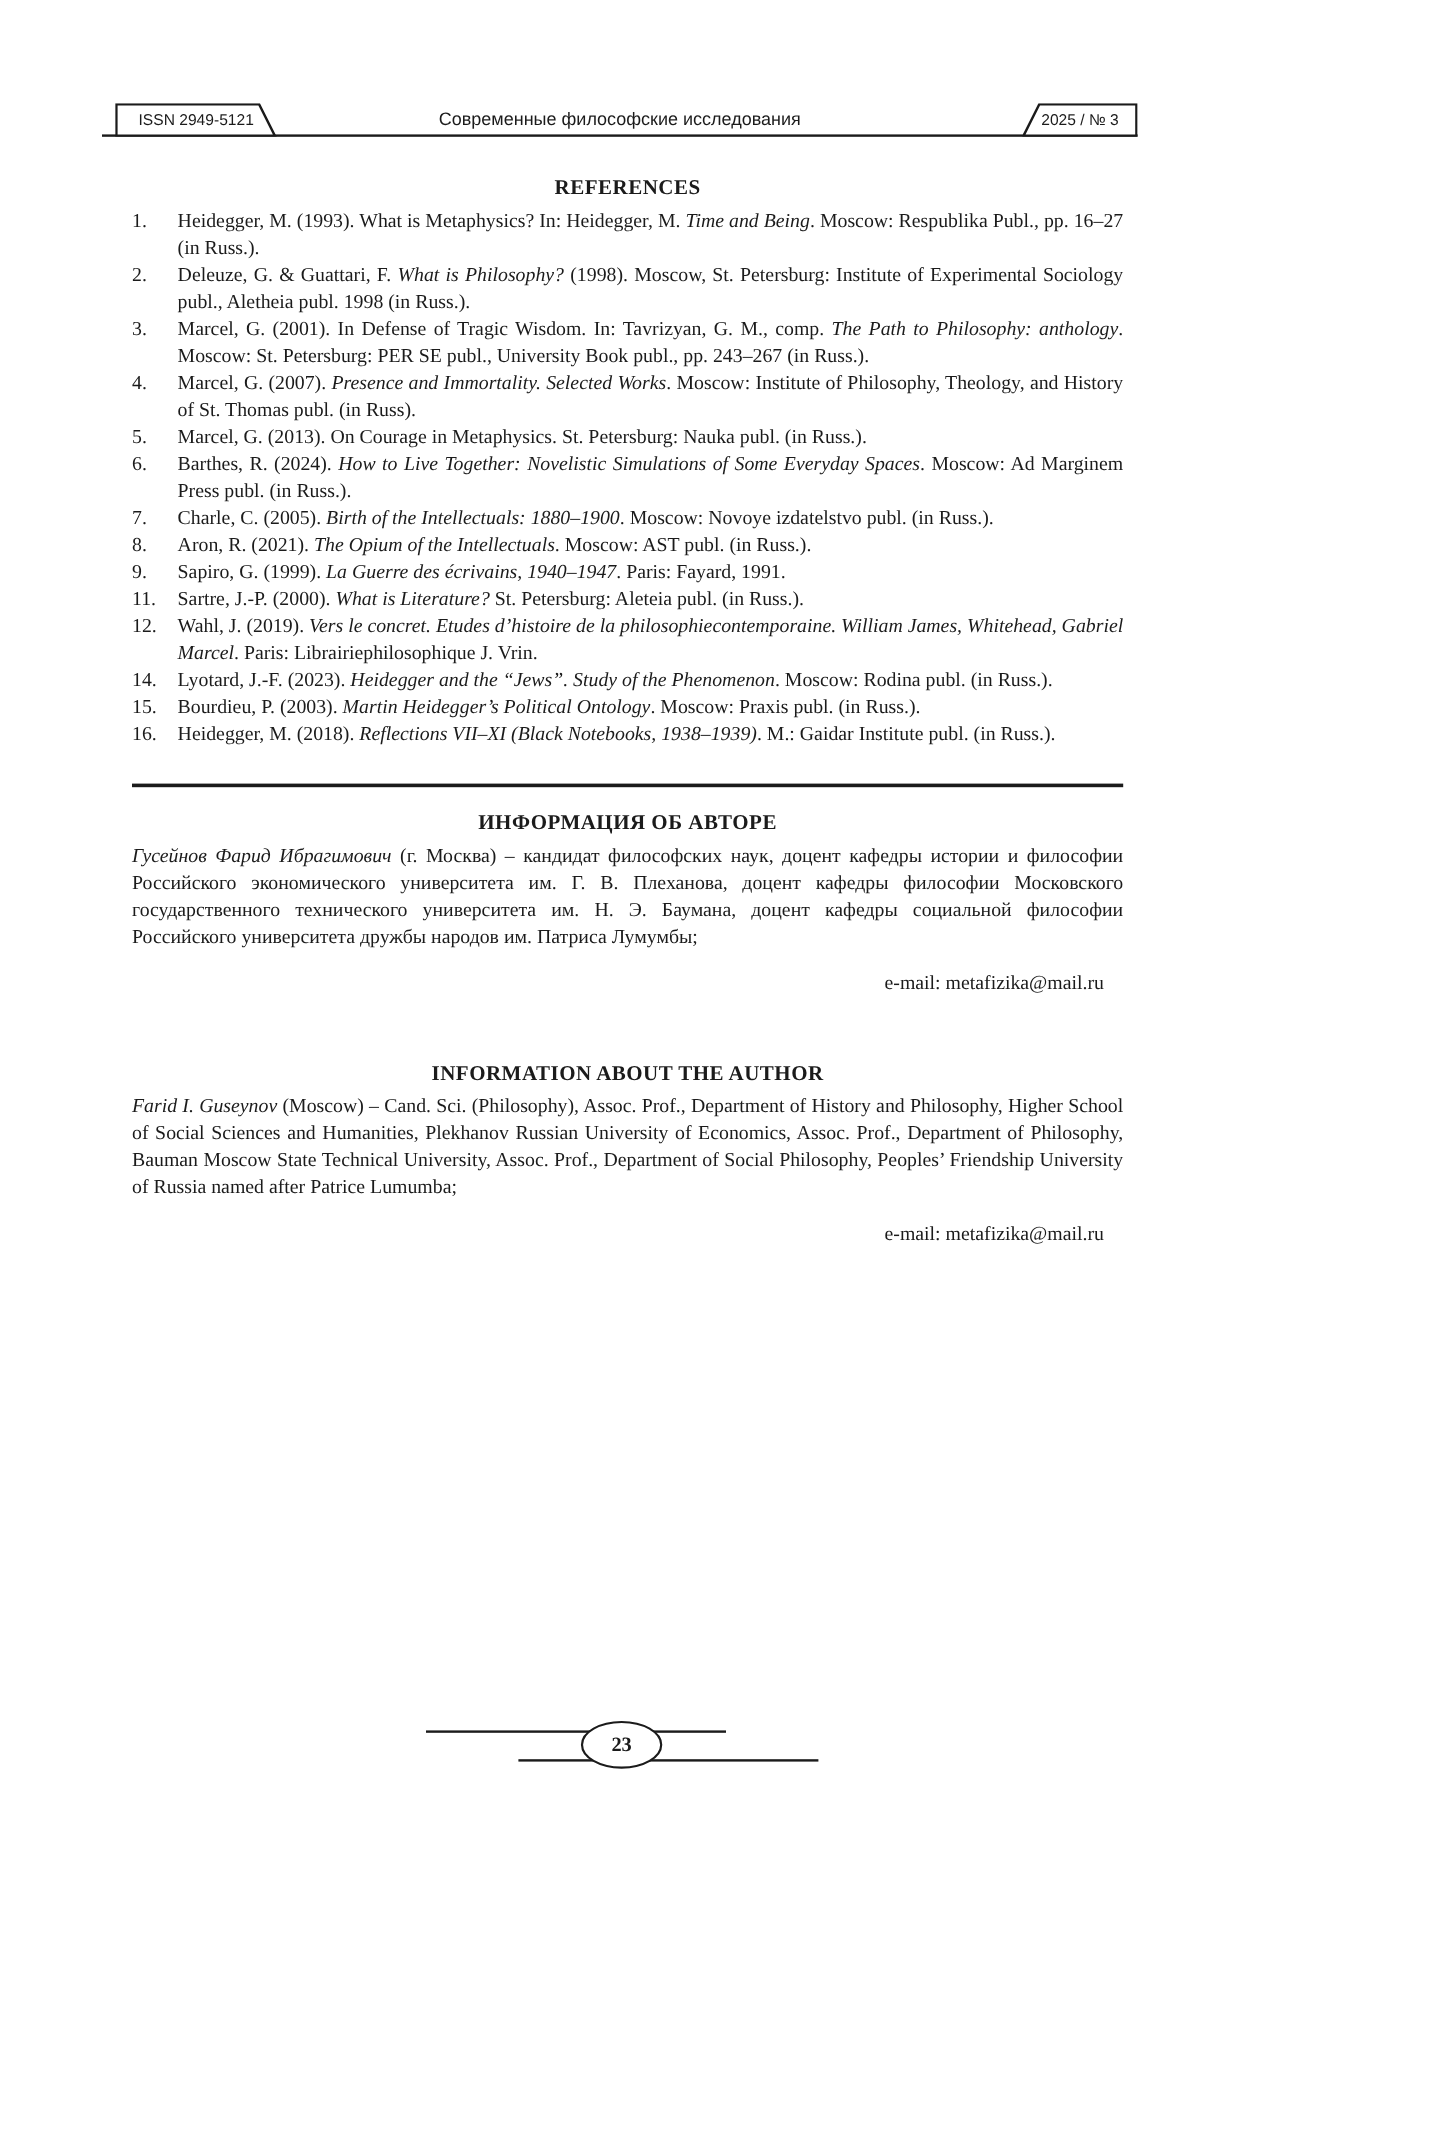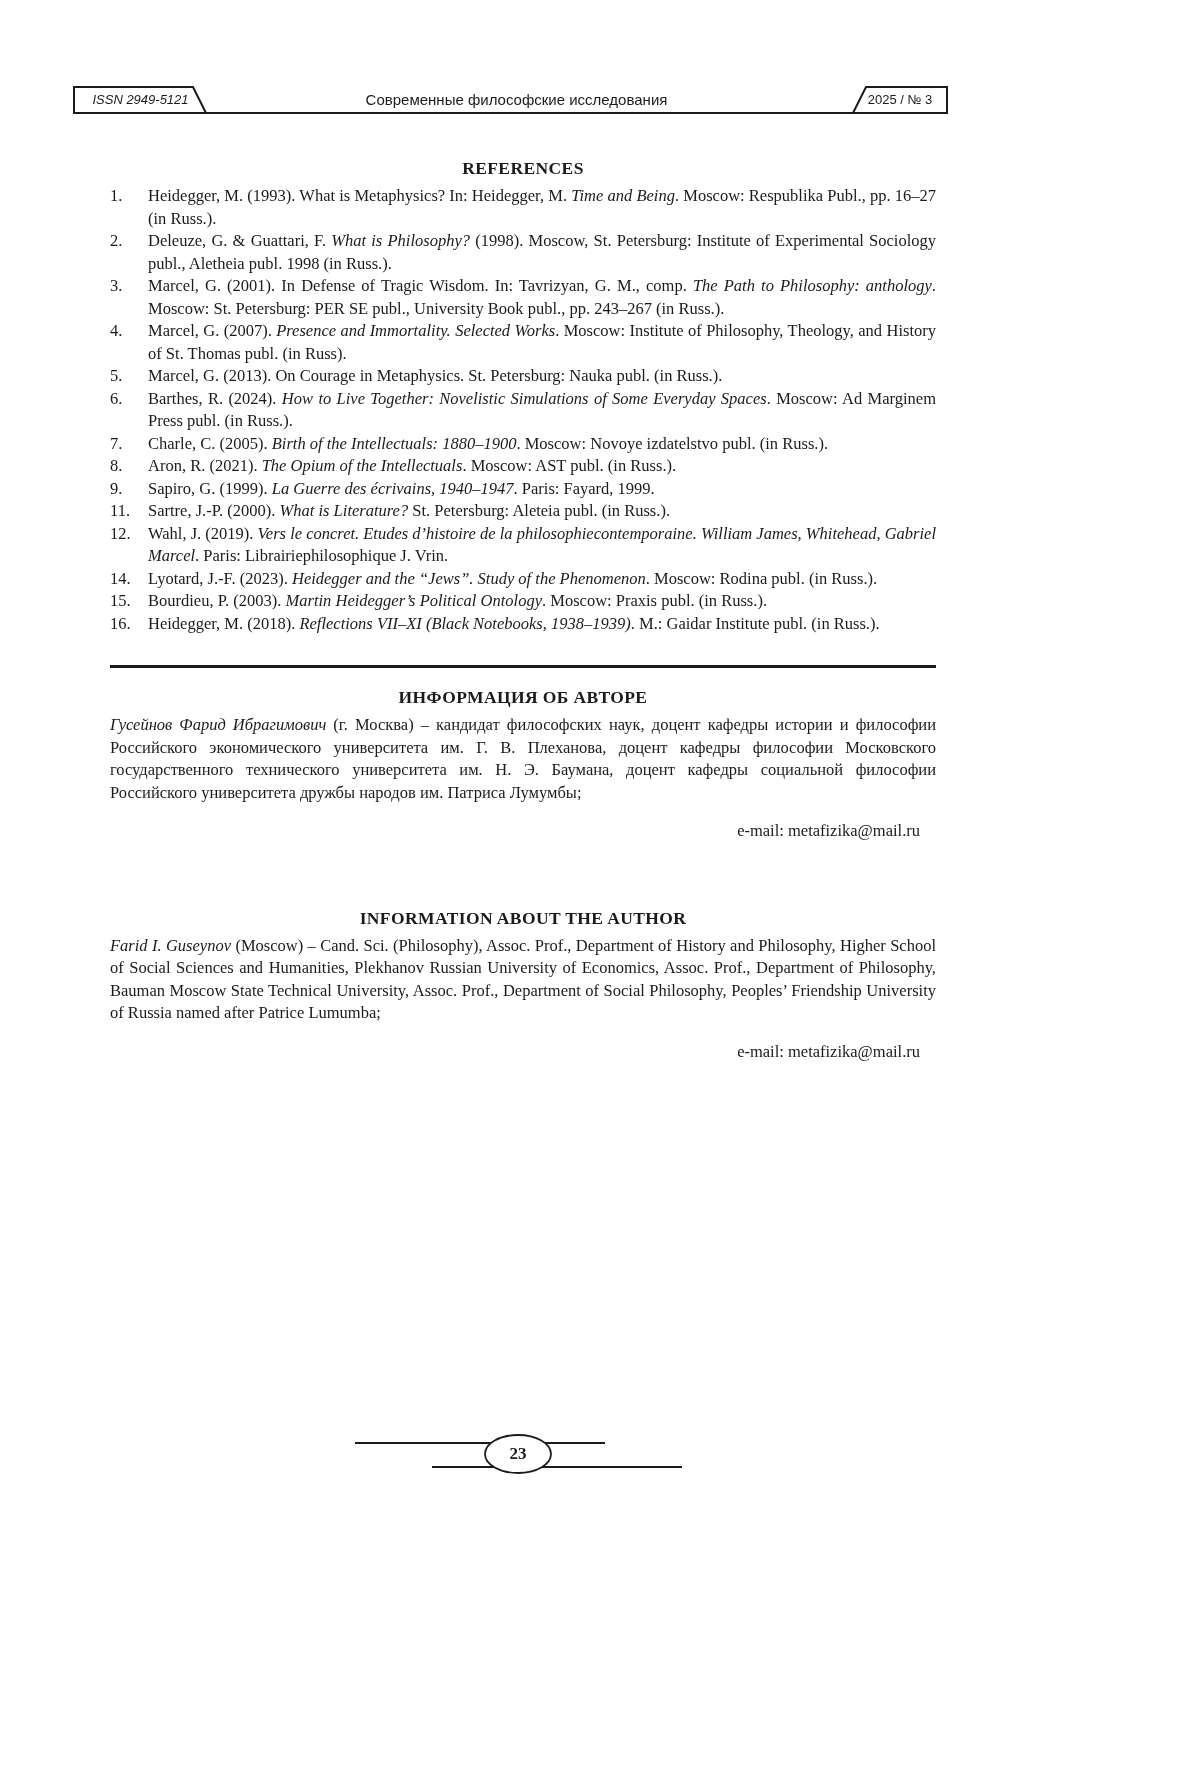--- a/index.html
+++ b/index.html
@@ -12,21 +12,21 @@
     overflow:hidden;
   }
   .page { position:absolute; inset:0; }
 
   
   .header-rule {
     position:absolute; left:85px; top:112px; width:863px; height:2px;
     background:#1b1b1b;
   }
   .tab { position:absolute; top:86px; }
-  .tab-left { left:73px; width:135px; height:28px;font-style:italic; }
+  .tab-left { left:96px; width:135px; height:28px; }
   .tab-right { left:852px; width:96px; height:28px; }
   .tab svg { position:absolute; left:0; top:0; }
   .tab-text {
     position:absolute; inset:0 6px 2px 6px;
     display:flex; align-items:center; justify-content:center;
     font-family:"Liberation Sans", sans-serif;
     font-size:13px; white-space:nowrap;
   }
   .journal-title {
     position:absolute; left:85px; top:91px; width:863px;
@@ -34,21 +34,21 @@
     font-family:"Liberation Sans", sans-serif;
     font-size:15px;
   }
 
   
   .content {
     position:absolute; left:110px; top:140px; width:826px;
     font-size:16.5px; line-height:22.5px;
   }
   .section-title {
-    margin:16px 0 5px 0;
+    margin:4px 0 5px 0;
     text-align:center;
     font-size:17.5px; font-weight:bold;
     letter-spacing:0.4px;
     line-height:24px;
   }
   .ref-list { }
   .ref-item { display:flex; align-items:flex-start; }
   .ref-num { flex:0 0 38px; }
   .ref-body { flex:1 1 auto; text-align:justify; }
   .it { font-style:italic; }
@@ -128,21 +128,21 @@
         <div class="ref-item">
           <span class="ref-num">7.</span>
           <span class="ref-body"><span>Charle, C. (2005). </span><span class="it">Birth of the Intellectuals: 1880–1900</span><span>. Moscow: Novoye izdatelstvo publ. (in Russ.).</span></span>
         </div>
         <div class="ref-item">
           <span class="ref-num">8.</span>
           <span class="ref-body"><span>Aron, R. (2021). </span><span class="it">The Opium of the Intellectuals</span><span>. Moscow: AST publ. (in Russ.).</span></span>
         </div>
         <div class="ref-item">
           <span class="ref-num">9.</span>
-          <span class="ref-body"><span>Sapiro, G. (1999). </span><span class="it">La Guerre des écrivains, 1940–1947</span><span>. Paris: Fayard, 1999.</span></span>
+          <span class="ref-body"><span>Sapiro, G. (1999). </span><span class="it">La Guerre des écrivains, 1940–1947</span><span>. Paris: Fayard, 1991.</span></span>
         </div>
         <div class="ref-item">
           <span class="ref-num">11.</span>
           <span class="ref-body"><span>Sartre, J.-P. (2000). </span><span class="it">What is Literature?</span><span> St. Petersburg: Aleteia publ. (in Russ.).</span></span>
         </div>
         <div class="ref-item">
           <span class="ref-num">12.</span>
           <span class="ref-body"><span>Wahl, J. (2019). </span><span class="it">Vers le concret. Etudes d’histoire de la philosophiecontemporaine. William James, Whitehead, Gabriel Marcel</span><span>. Paris: Librairiephilosophique J. Vrin.</span></span>
         </div>
         <div class="ref-item">

